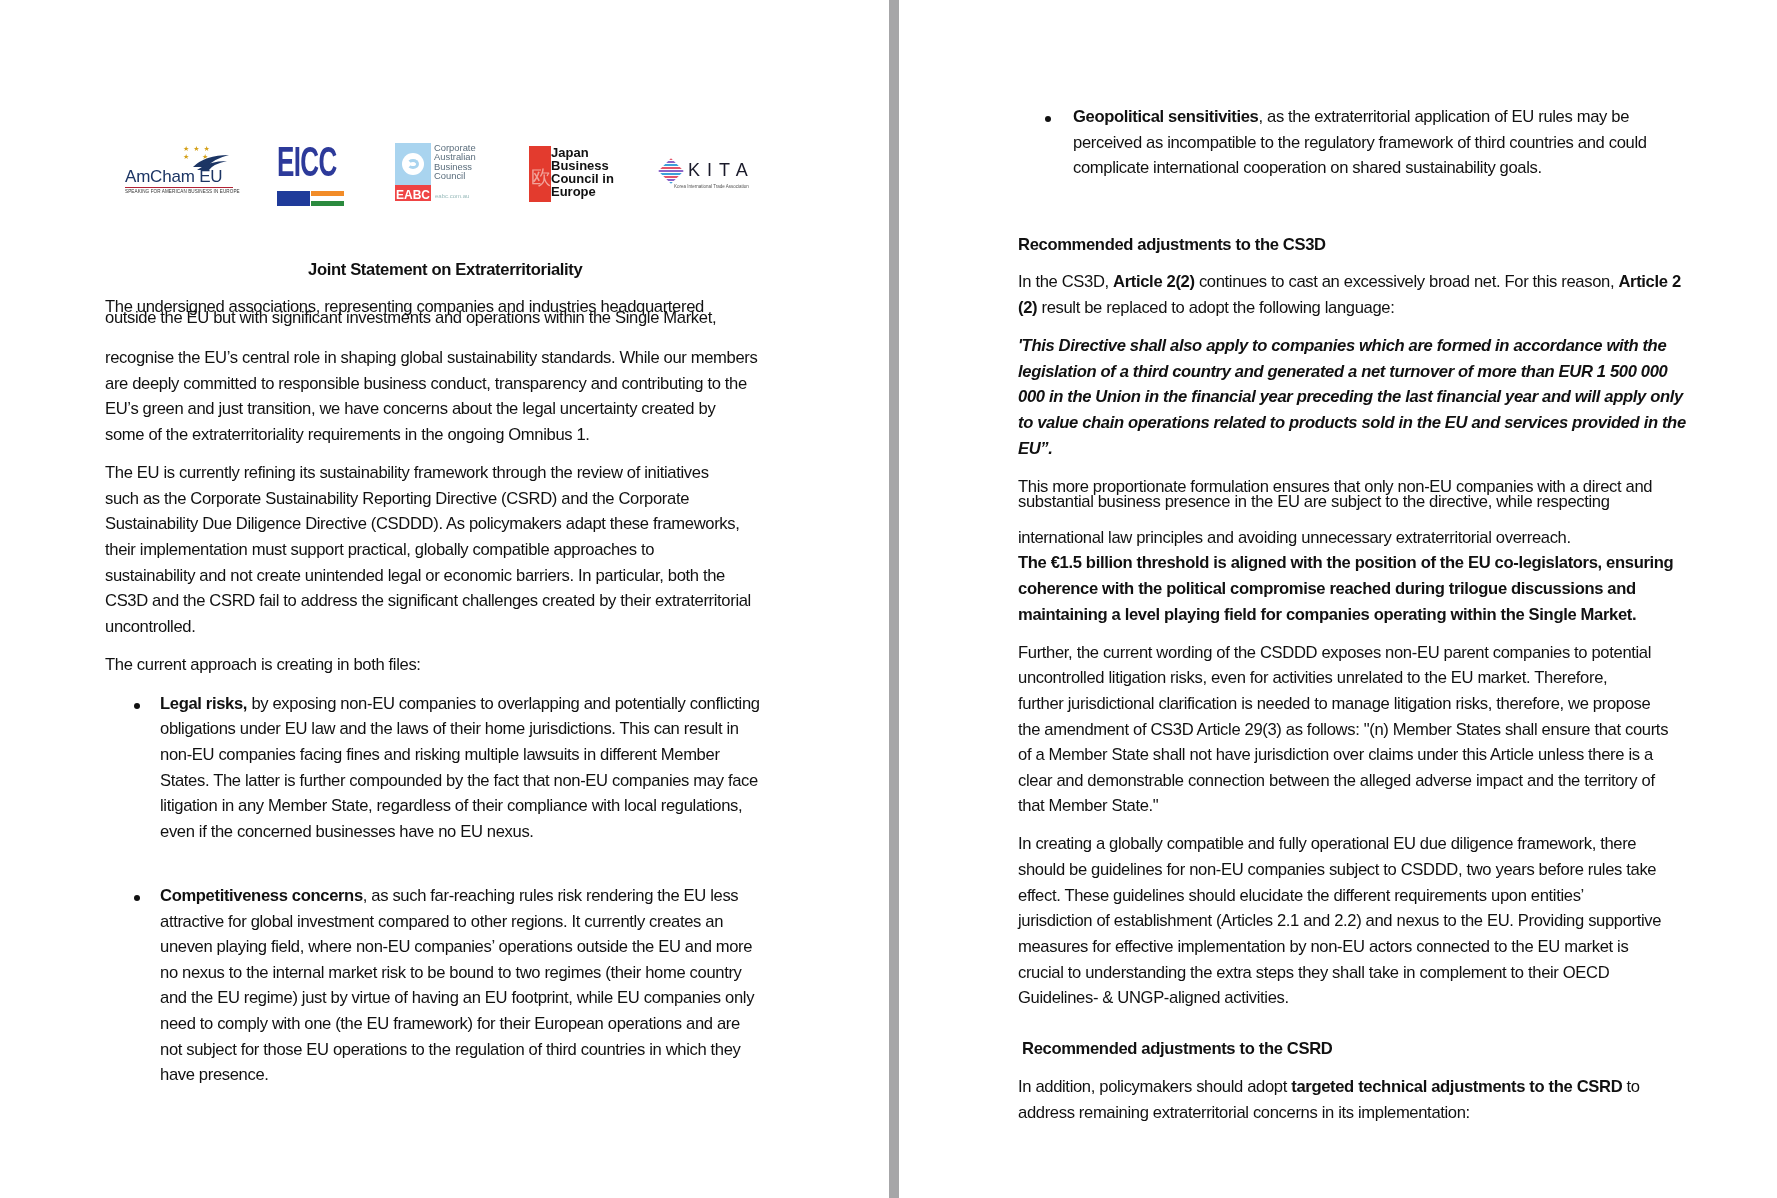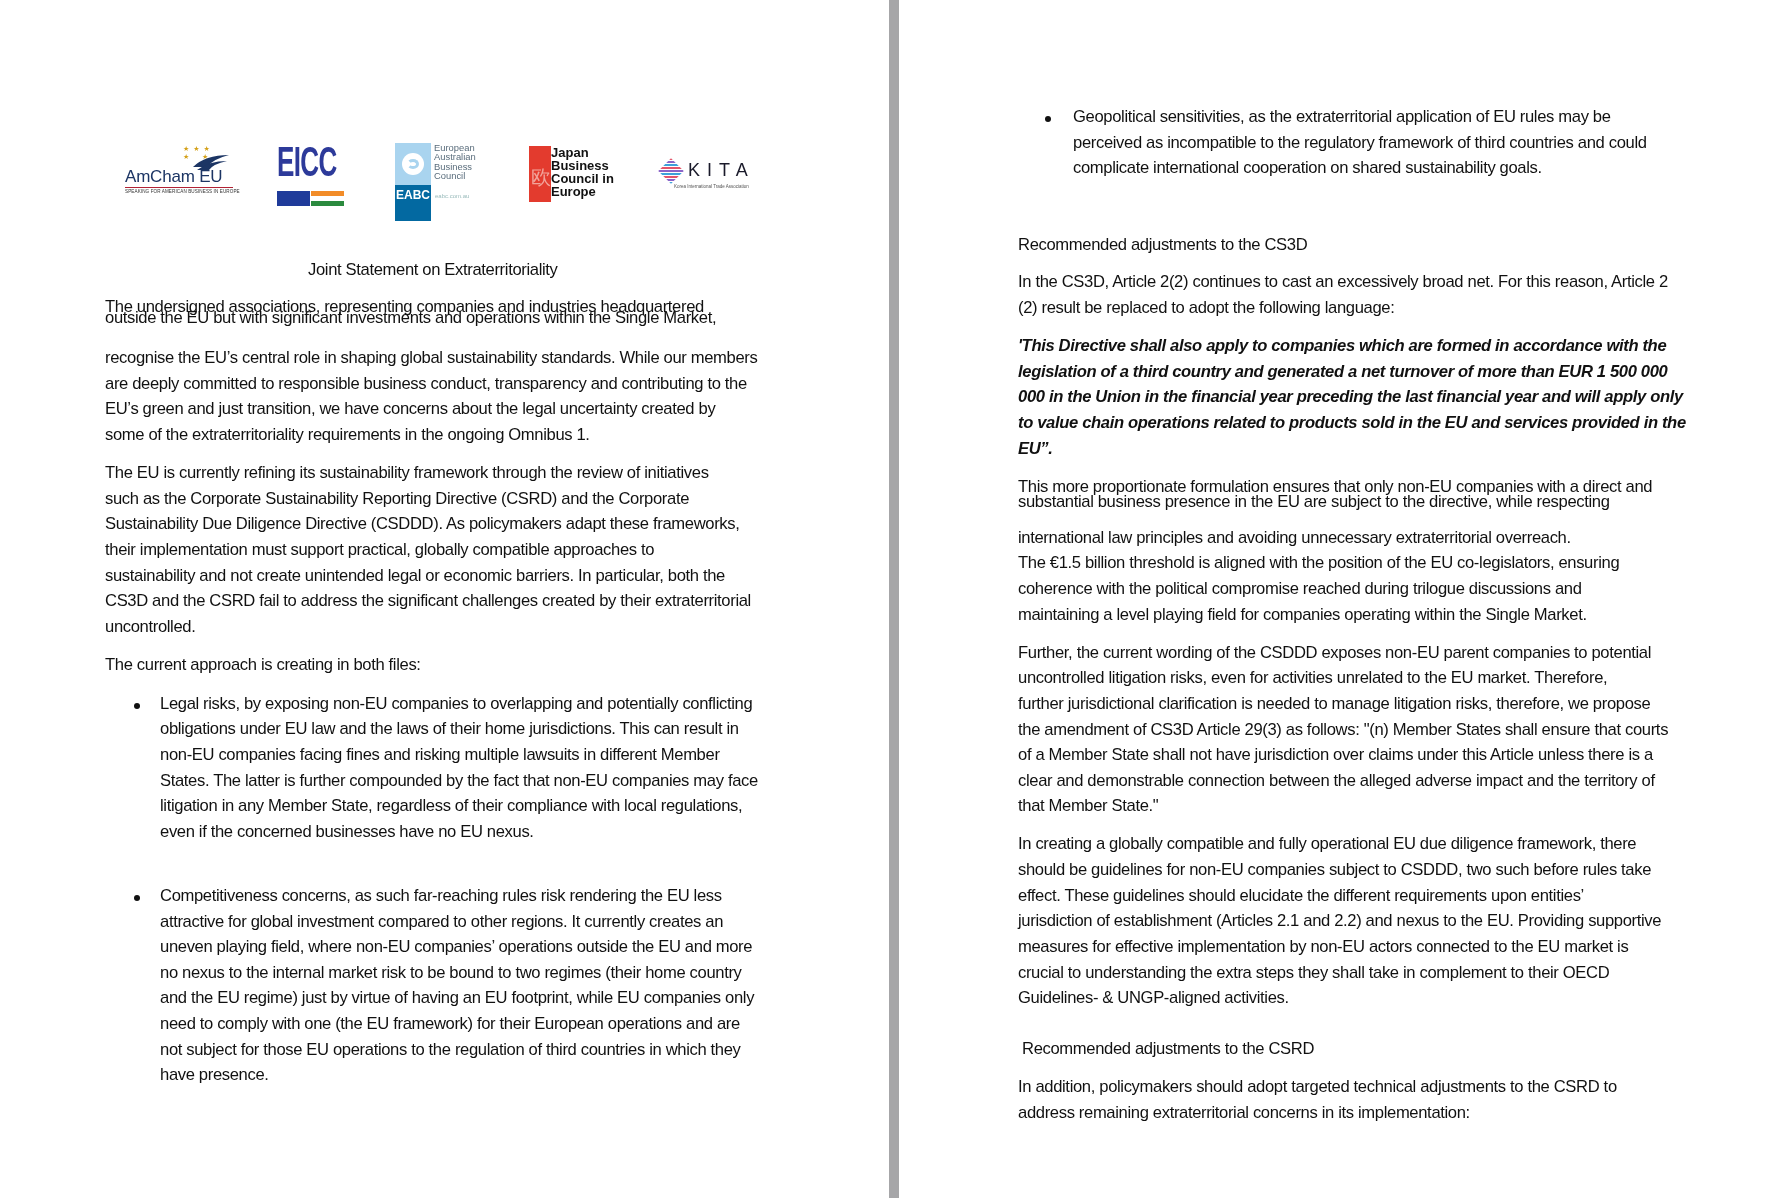--- a/index.html
+++ b/index.html
@@ -4,21 +4,21 @@
 <style>
   html, body { margin:0; padding:0; }
   body { width:1777px; height:1198px; background:#ffffff; position:relative; overflow:hidden;
          font-family:"Liberation Sans", sans-serif; color:#111; }
   .page { position:absolute; top:0; height:1198px; background:#fff; }
   #page-left { left:0; width:889px; }
   #page-right { left:899px; width:878px; }
   #divider { position:absolute; left:889px; top:0; width:10px; height:1198px; background:#a6a6a8; }
   .line { position:absolute; white-space:nowrap; font-size:16.6px; line-height:20px;
           letter-spacing:-0.35px; transform-origin:left top; }
-  .b { font-weight:normal; }
+  .b { font-weight:bold; }
   .bi { font-weight:bold; font-style:italic; }
   .bullet { position:absolute; width:6px; height:6px; border-radius:50%; background:#111; }
   
   .logo { position:absolute; }
   #amcham { left:125px; top:145px; width:112px; height:52px; }
   #amcham .stars { position:absolute; left:58px; top:0; font-size:7px; color:#d4a017; letter-spacing:1px; }
   #amcham .wing { position:absolute; left:66px; top:8px; width:40px; height:18px; }
   #amcham .name { position:absolute; left:0; top:22px; font-size:17px; color:#1c3564; letter-spacing:-0.2px; }
   #amcham .rule { position:absolute; left:0; top:42px; width:108px; height:1px; background:#b22234; }
   #amcham .tag { position:absolute; left:0; top:44px; font-size:4.6px; color:#333; letter-spacing:0.1px; white-space:nowrap; }
@@ -27,21 +27,21 @@
                transform:scaleX(0.62); transform-origin:left top; letter-spacing:-1px; font-family:"Liberation Sans Narrow","Liberation Sans",sans-serif; }
   #eicc .eu { position:absolute; left:0; top:47px; width:33px; height:15px; background:#1f3b9a; }
   #eicc .in { position:absolute; left:34px; top:47px; width:33px; height:15px;
               background:linear-gradient(#f28c28 0 33%, #fff 33% 66%, #2b8a3e 66% 100%); }
   #eabc { left:395px; top:143px; width:110px; height:62px; }
   #eabc .sq { position:absolute; left:0; top:0; width:36px; height:42px; background:#a9d4ef; }
   #eabc .circ { position:absolute; left:7px; top:10px; width:22px; height:22px; border-radius:50%; background:#fff; }
   #eabc .circ::after { content:""; position:absolute; left:5px; top:6px; width:12px; height:10px; border-radius:50%;
                        border:3px solid #a9d4ef; border-left-color:transparent; box-sizing:border-box; }
   #eabc .words { position:absolute; left:39px; top:0; font-size:9.4px; line-height:9.4px; color:#5a6d7c; }
-  #eabc .bar { position:absolute; left:0; top:42px; width:36px; height:36px; background:#0369a1; color:#fff;
+  #eabc .bar { position:absolute; left:0; top:42px; width:36px; height:16px; background:#ef4444; color:#fff;
                font-size:12px; font-weight:bold; line-height:20px; text-align:center; }
   #eabc .url { position:absolute; left:40px; top:50px; font-size:6px; color:#9bb; }
   #jbce { left:529px; top:146px; width:100px; height:56px; }
   #jbce .red { position:absolute; left:0; top:0; width:22px; height:56px; background:#e33b2e; }
   #jbce .kanji { position:absolute; left:2px; top:18px; font-size:20px; color:#f2a39a; font-family:"DejaVu Serif",serif; }
   #jbce .t { position:absolute; left:22px; font-size:13px; font-weight:bold; line-height:13px; color:#111; }
   #kita { left:660px; top:160px; width:100px; height:36px; }
   #kita .diamond { position:absolute; left:2px; top:2px; width:18px; height:18px; transform:rotate(45deg);
                    background:repeating-linear-gradient(135deg,#e2556b 0 2px,#fff 2px 3px,#8a64c8 3px 5px,#fff 5px 6px,#3da1d9 6px 8px,#fff 8px 9px); }
   #kita .name { position:absolute; left:28px; top:0; font-size:18px; letter-spacing:7px; color:#1a1a2a; }
@@ -66,21 +66,21 @@
   <div class="logo" id="eicc">
     <span class="txt">EICC</span>
     <span class="eu"></span>
     <span class="in"></span>
   </div>
 
   <div class="logo" id="eabc">
     <span class="sq"></span>
     <span class="circ"></span>
     <div class="words">
-      <div>European</div>
+      <div>Corporate</div>
       <div>Australian</div>
       <div>Business</div>
       <div>Council</div>
     </div>
     <span class="bar">EABC</span>
     <span class="url">eabc.com.au</span>
   </div>
 
   <div class="logo" id="jbce">
     <span class="red"></span>
@@ -185,21 +185,21 @@
     <div class="line" style="left:1018px;top:668px">uncontrolled litigation risks, even for activities unrelated to the EU market. Therefore,</div>
     <div class="line" style="left:1018px;top:694px">further jurisdictional clarification is needed to manage litigation risks, therefore, we propose</div>
     <div class="line" style="left:1018px;top:720px">the amendment of CS3D Article 29(3) as follows: "(n) Member States shall ensure that courts</div>
     <div class="line" style="left:1018px;top:745px">of a Member State shall not have jurisdiction over claims under this Article unless there is a</div>
     <div class="line" style="left:1018px;top:771px">clear and demonstrable connection between the alleged adverse impact and the territory of</div>
     <div class="line" style="left:1018px;top:796px">that Member State."</div>
   </div>
 
   <div>
     <div class="line" style="left:1018px;top:834px">In creating a globally compatible and fully operational EU due diligence framework, there</div>
-    <div class="line" style="left:1018px;top:860px">should be guidelines for non-EU companies subject to CSDDD, two such before rules take</div>
+    <div class="line" style="left:1018px;top:860px">should be guidelines for non-EU companies subject to CSDDD, two years before rules take</div>
     <div class="line" style="left:1018px;top:886px">effect. These guidelines should elucidate the different requirements upon entities’</div>
     <div class="line" style="left:1018px;top:911px">jurisdiction of establishment (Articles 2.1 and 2.2) and nexus to the EU. Providing supportive</div>
     <div class="line" style="left:1018px;top:937px">measures for effective implementation by non-EU actors connected to the EU market is</div>
     <div class="line" style="left:1018px;top:963px">crucial to understanding the extra steps they shall take in complement to their OECD</div>
     <div class="line" style="left:1018px;top:988px">Guidelines- &amp; UNGP-aligned activities.</div>
   </div>
 
   <div class="line b" style="left:1022px;top:1039px">Recommended adjustments to the CSRD</div>
 
   <div>

